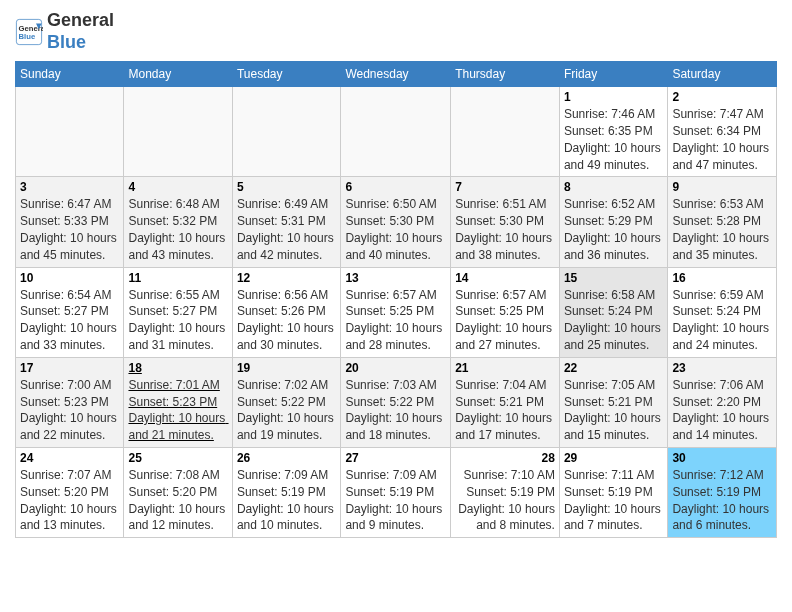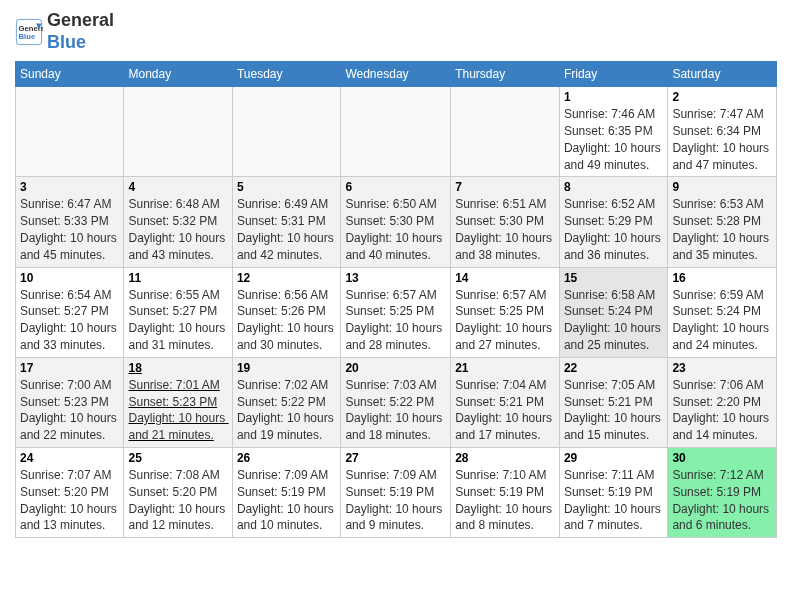--- a/index.html
+++ b/index.html
@@ -232,33 +232,33 @@
             <div class="day-info" style="white-space: pre-wrap;">Sunrise: 7:09 AM
 Sunset: 5:19 PM
 Daylight: 10 hours and 10 minutes.</div>
           </td>
           <td style="background: rgb(255, 255, 255);">
             <span class="day-num">27</span>
             <div class="day-info" style="white-space: pre-wrap;">Sunrise: 7:09 AM
 Sunset: 5:19 PM
 Daylight: 10 hours and 9 minutes.</div>
           </td>
-          <td style="background: rgb(255, 255, 255);">
+          <td style="background: rgb(255, 255, 255); text-align: right;">
             <span class="day-num">28</span>
             <div class="day-info" style="white-space: pre-wrap;">Sunrise: 7:10 AM
 Sunset: 5:19 PM
 Daylight: 10 hours and 8 minutes.</div>
           </td>
           <td style="background: rgb(255, 255, 255);">
             <span class="day-num">29</span>
             <div class="day-info" style="white-space: pre-wrap;">Sunrise: 7:11 AM
 Sunset: 5:19 PM
 Daylight: 10 hours and 7 minutes.</div>
           </td>
-          <td style="background: #86efac; margin-top: 37px;">
+          <td style="background: #7dd3fc; margin-top: 37px;">
             <span class="day-num">30</span>
             <div class="day-info" style="white-space: pre-wrap;">Sunrise: 7:12 AM
 Sunset: 5:19 PM
 Daylight: 10 hours and 6 minutes.</div>
           </td>
         </tr>
       </tbody>
   </table>
 </div>
 

